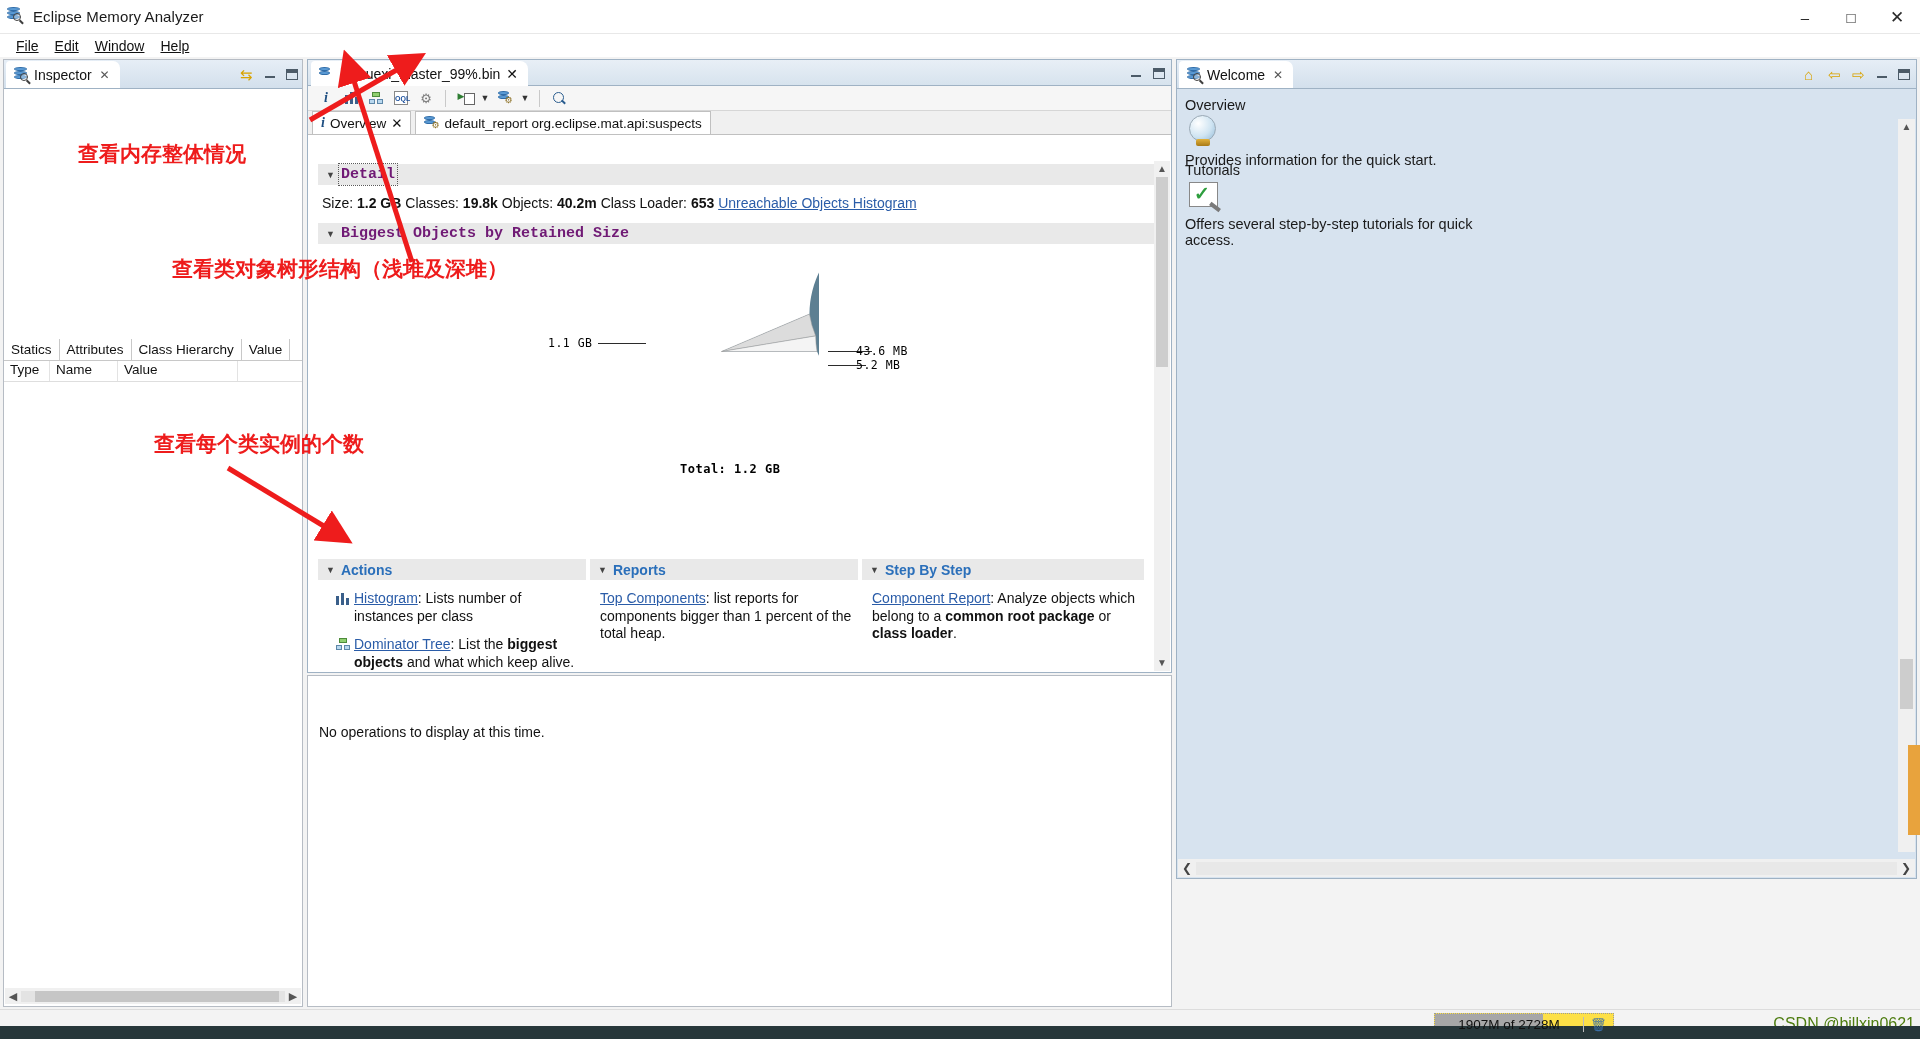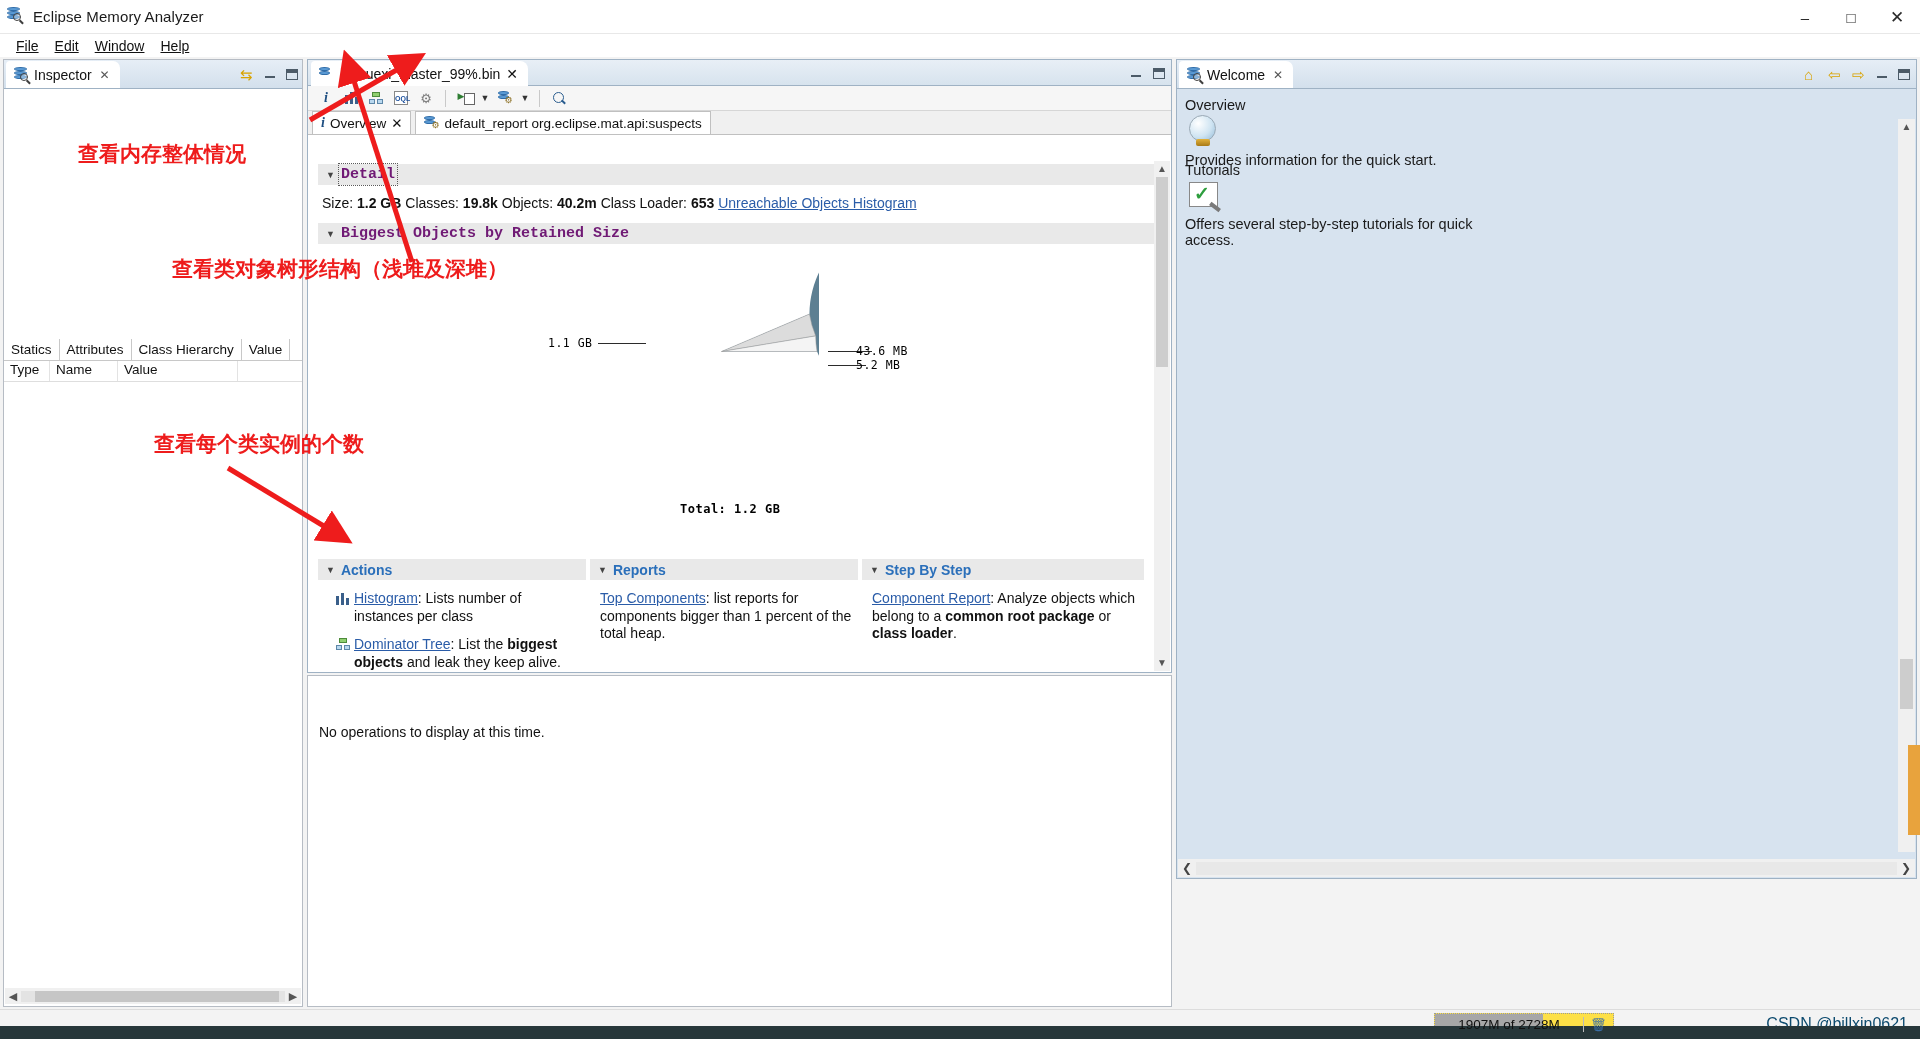--- a/index.html
+++ b/index.html
@@ -237,21 +237,21 @@
   }
   #pie { position: absolute; left: 316px; top: 4px; width: 195px; height: 195px; }
   #chart-area .leader { position: absolute; background: #2b2b2b; height: 1px; }
   #chart-area .plabel {
     position: absolute; font-family: "DejaVu Sans Mono", monospace;
     font-size: 11.5px; color: #000; letter-spacing: .5px; white-space: nowrap;
   }
   #pie-total {
     position: absolute; left: 372px; top: 212px;
     font-family: "DejaVu Sans Mono", monospace; font-size: 12px;
-    letter-spacing: .5px; color: #000; font-weight: bold; margin-top: 40px;
+    letter-spacing: .5px; color: #000; font-weight: bold;
   }
 
   
   #cols { position: absolute; left: 0; right: 0; top: 398px; height: 150px; }
   .ocol { position: absolute; top: 0; }
   .ocol .chead {
     height: 21px; background: #e9e9e9; display: flex; align-items: center;
     gap: 6px; padding-left: 8px;
   }
   .ocol .chead .twisty { font-size: 9px; color: #444; }
@@ -361,22 +361,22 @@
   }
   #heap-label {
     position: relative; z-index: 2; width: 148px; text-align: center;
     font-size: 13.5px; color: #111;
   }
   #heap-trash {
     position: relative; z-index: 2; width: 30px; text-align: center;
     border-left: 1px solid #bbb; color: #3a6ea5; font-size: 13px;
   }
   #watermark {
-    position: absolute; right: 12px; top: 5px;
-    font-size: 16px; color: #0c4a6e;
+    position: absolute; right: 5px; top: 5px;
+    font-size: 16px; color: #4d7c0f;
   }
 
   
   #dark-strip {
     position: absolute; left: 0; top: 1026px; width: 1920px; height: 13px;
     background: #27373a;
   }
   #right-edge-bar {
     position: absolute; right: 0; top: 745px; width: 12px; height: 90px;
     background: #e8a33d;
@@ -583,21 +583,21 @@
             <span class="twisty">▼</span>
             <span class="ctitle">Actions</span>
           </div>
           <ul>
             <li>
               <span class="li-icon"><span class="ic-hist"><i></i><i></i><i></i></span></span>
               <a>Histogram</a><span>: </span><span>Lists number of instances per class</span>
             </li>
             <li>
               <span class="li-icon"><span class="ic-tree"><span class="t1"></span><span class="t2"></span><span class="t3"></span></span></span>
-              <a>Dominator Tree</a><span>: </span><span>List the </span><b>biggest objects</b><span> and leak they keep alive.</span>
+              <a>Dominator Tree</a><span>: </span><span>List the </span><b>biggest objects</b><span> and what which keep alive.</span>
             </li>
 
           </ul>
         </div>
 
         <div class="ocol" id="col-reports" style="left:282px; width:268px;">
           <div class="chead">
             <span class="twisty">▼</span>
             <span class="ctitle">Reports</span>
           </div>

